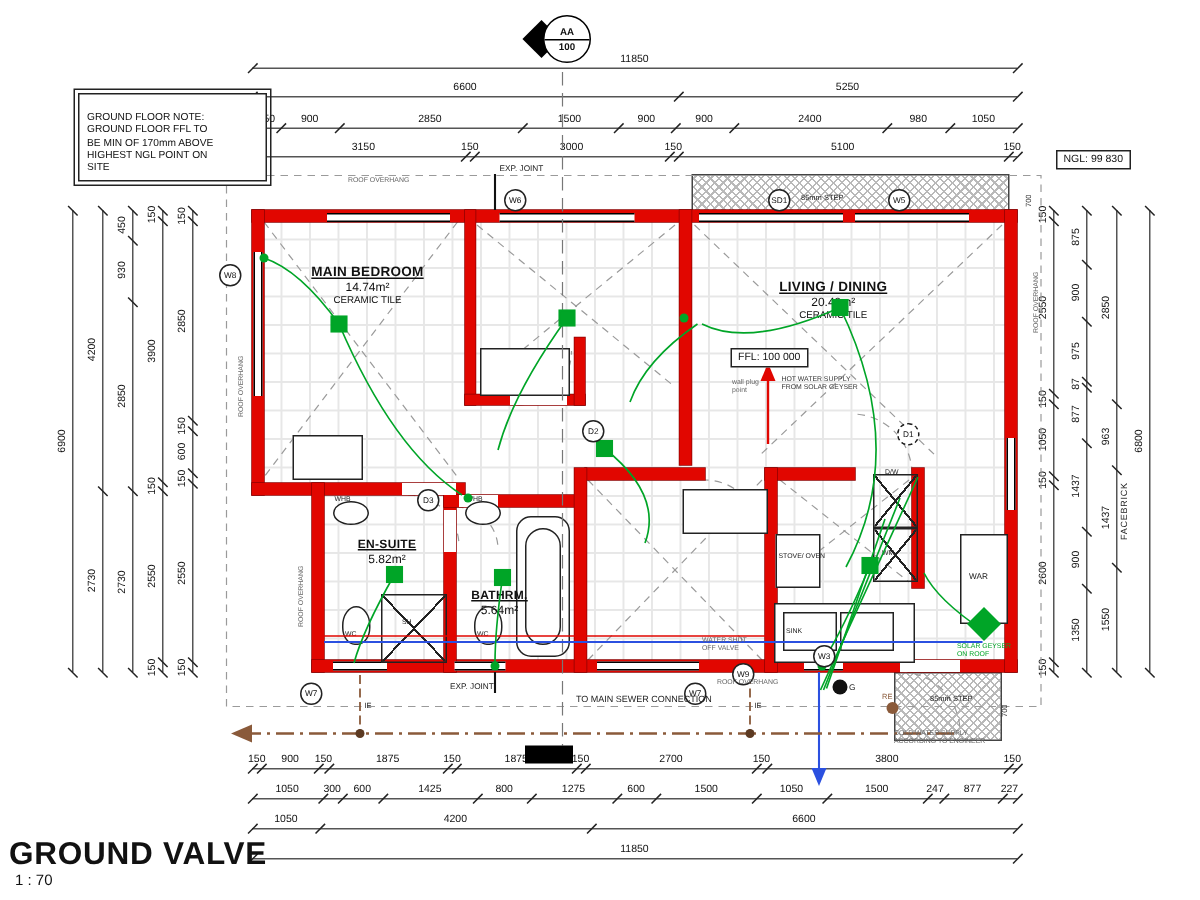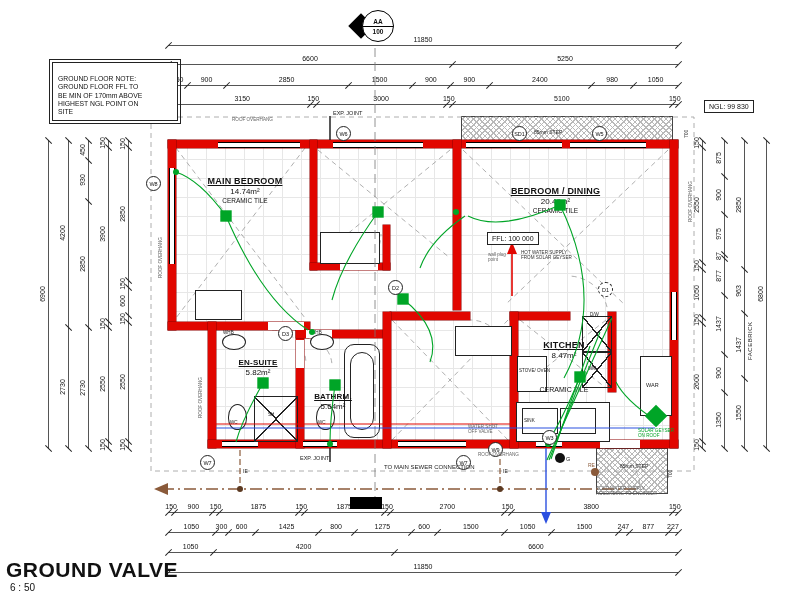--- a/index.html
+++ b/index.html
@@ -160,36 +160,31 @@
   <div class="fixlabel" style="left:588px;top:366px;">WM</div>
   <div class="fix" style="left:640px;top:356px;width:30px;height:58px;"></div>
   <div class="fixlabel" style="left:646px;top:382px;font-size:5.5px;">WAR</div>
 
   <div class="room" style="left:185px;top:176px;width:120px;">
     <span class="rname">MAIN BEDROOM</span>
     <span class="rarea">14.74m²</span>
     <span class="rfin">CERAMIC TILE</span>
   </div>
   <div class="room" style="left:478px;top:186px;width:155px;">
-    <span class="rname">BEDROOM / DINING</span>
+    <span class="rname">LIVING / DINING</span>
     <span class="rarea">20.49m²</span>
     <span class="rfin">CERAMIC TILE</span>
   </div>
   <div class="room" style="left:218px;top:358px;width:80px;">
     <span class="rname" style="font-size:8px;">EN-SUITE</span>
     <span class="rarea">5.82m²</span>
   </div>
   <div class="room" style="left:300px;top:392px;width:66px;">
     <span class="rname" style="font-size:8px;">BATHRM.</span>
     <span class="rarea">5.64m²</span>
-  </div>
-  <div class="room" style="left:520px;top:340px;width:88px;">
-    <span class="rname">KITCHEN</span>
-    <span class="rarea">8.47m²</span>
-    <span class="rfin" style="margin-top:26px;font-size:7px;">CERAMIC TILE</span>
   </div>
 
   <div class="boxed" style="left:487px;top:232px;">FFL: 100 000</div>
   <div class="boxed" style="left:704px;top:100px;">NGL: 99 830</div>
 
   <div id="notebox" class="abs pre">
     <span>GROUND FLOOR NOTE:
 GROUND FLOOR FFL TO
 BE MIN OF 170mm ABOVE
 HIGHEST NGL POINT ON
@@ -527,14 +522,14 @@
         <circle cx="548" cy="444" r="3"></circle>
       </g>
       <rect x="648" y="408" width="16" height="16" transform="rotate(45 656 416)" fill="#00a527"></rect>
     </g>
 
     <line x1="330" y1="116" x2="330" y2="140" stroke="#111" stroke-width="1.4"></line>
     <line x1="330" y1="448" x2="330" y2="462" stroke="#111" stroke-width="1.4"></line>
   </svg>
 
   <div id="title" class="abs">GROUND VALVE</div>
-  <div id="scale" class="abs">6 : 50</div>
+  <div id="scale" class="abs">1 : 70</div>
 </div>
 
 </body></html>

